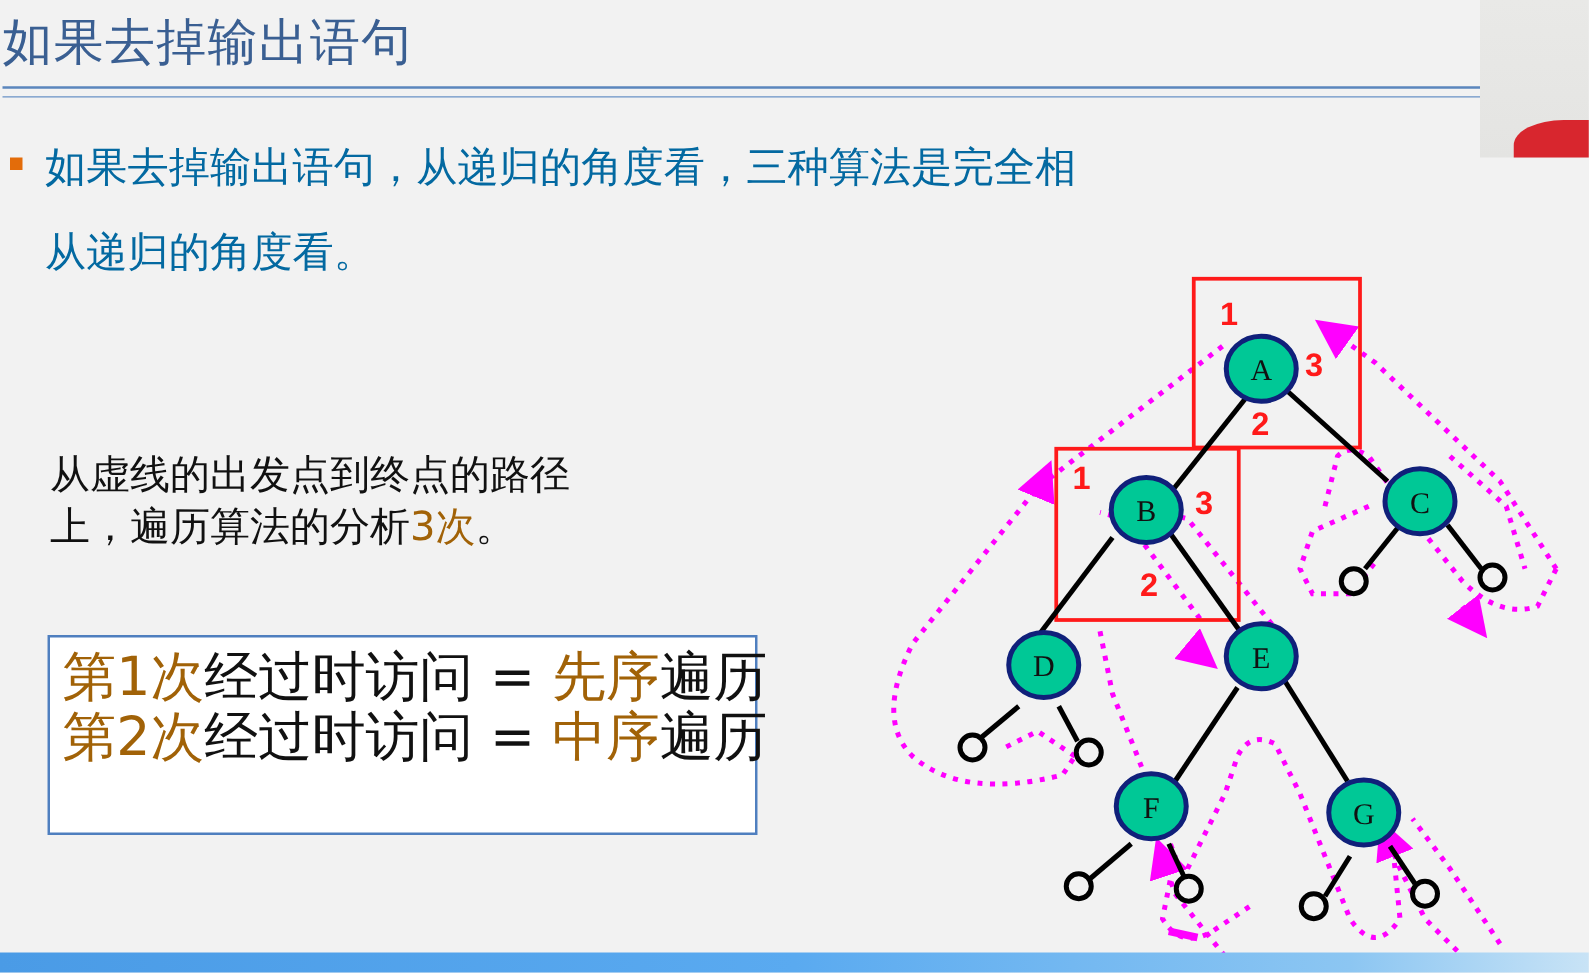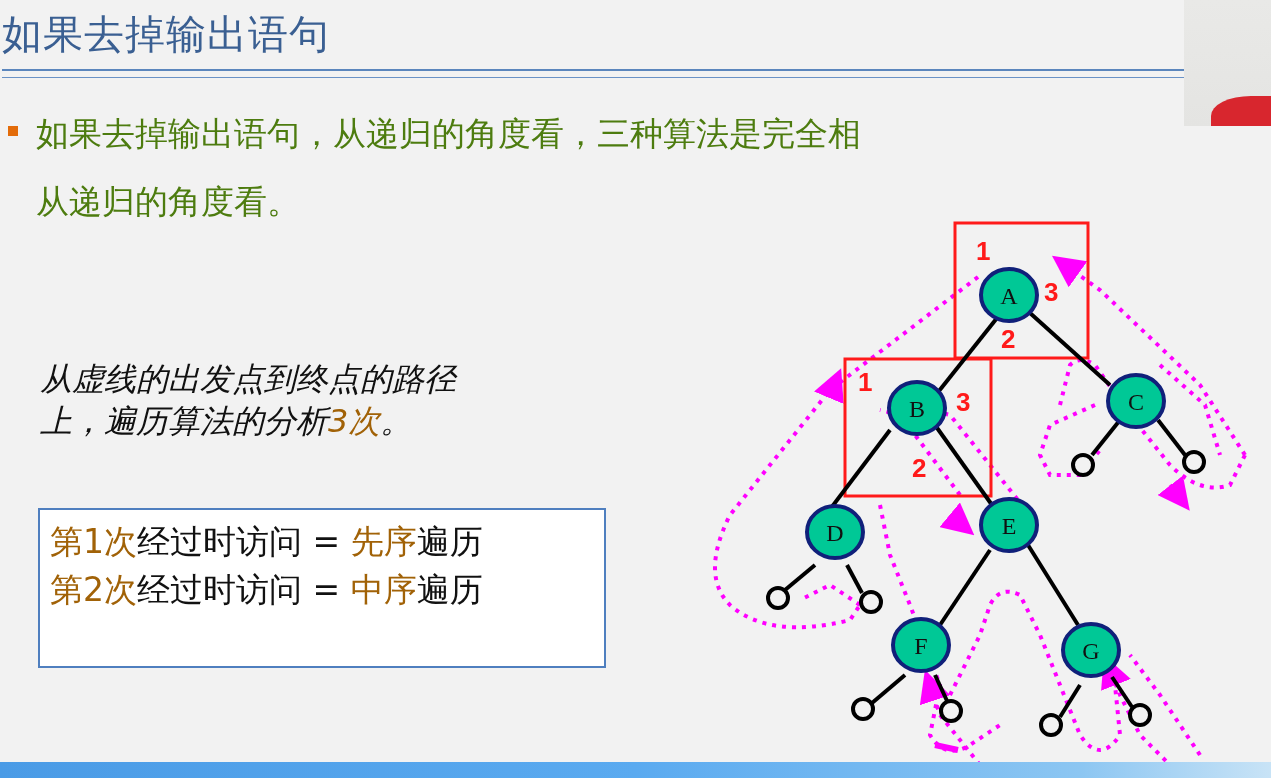--- a/index.html
+++ b/index.html
@@ -19,38 +19,38 @@
       position: absolute; left: 1184px; top: 0; width: 87px; height: 126px;
       background: linear-gradient(180deg, #e9e9e7 0%, #e4e4e2 100%);
       overflow: hidden;
     }
     .webcam .shirt {
       position: absolute; right: -20px; bottom: -10px; width: 80px; height: 40px;
       background: #d8262e; border-radius: 50% 0 0 0;
     }
     .bullet-block {
       position: absolute; left: 8px; top: 100px; width: 1080px;
-      color: #4d7c0f; font-size: 33px; line-height: 68px;
+      color: #0369a1; font-size: 33px; line-height: 68px;
     }
     .bullet-marker {
       position: absolute; left: 0; top: 26px; width: 10px; height: 10px;
       background: #e36c0a;
     }
     .bullet-text { padding-left: 28px; }
     .note {
       position: absolute; left: 40px; top: 358px; width: 560px;
-      font-size: 32px; line-height: 42px; color: #111; font-style: italic;
+      font-size: 32px; line-height: 42px; color: #111;
     }
     .orange { color: #a16207; }
     .box {
       position: absolute; left: 38px; top: 508px; width: 568px; height: 160px;
       border: 2px solid #4f7fbf; background: #ffffff; box-sizing: border-box;
       padding: 8px 10px 0 10px;
     }
-    .box-row { font-size: 33px; line-height: 48px; color: #111; white-space: nowrap; }
+    .box-row { font-size: 43px; line-height: 48px; color: #111; white-space: nowrap; }
     .footer {
       position: absolute; left: 0; top: 762px; width: 1271px; height: 16px;
       background: linear-gradient(90deg, #4a9be6 0%, #5aaaf0 50%, #8cc6f2 85%, #c8e3f6 100%);
     }
     .diagram { position: absolute; left: 700px; top: 215px; }
     .node-label { font-family: "Liberation Serif", "DejaVu Serif", serif; font-size: 24px; fill: #111; }
     .num { font-family: "Liberation Sans", "DejaVu Sans", sans-serif; font-weight: bold; font-size: 26px; fill: #ff1a1a; }
   </style>
 </head>
 <body>

